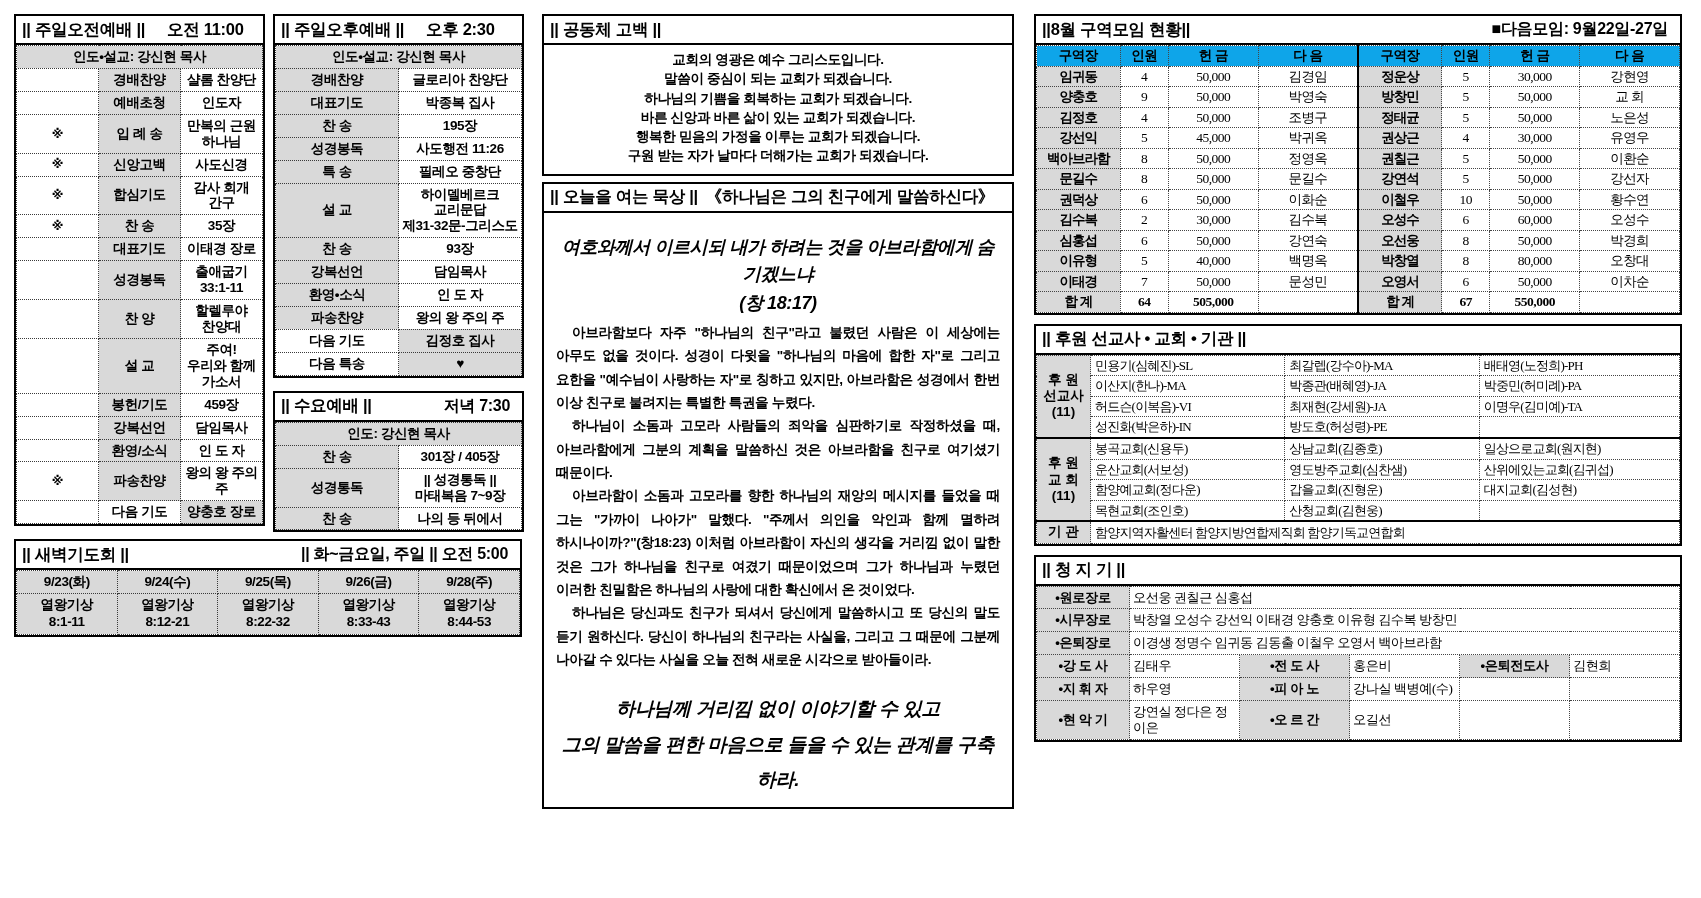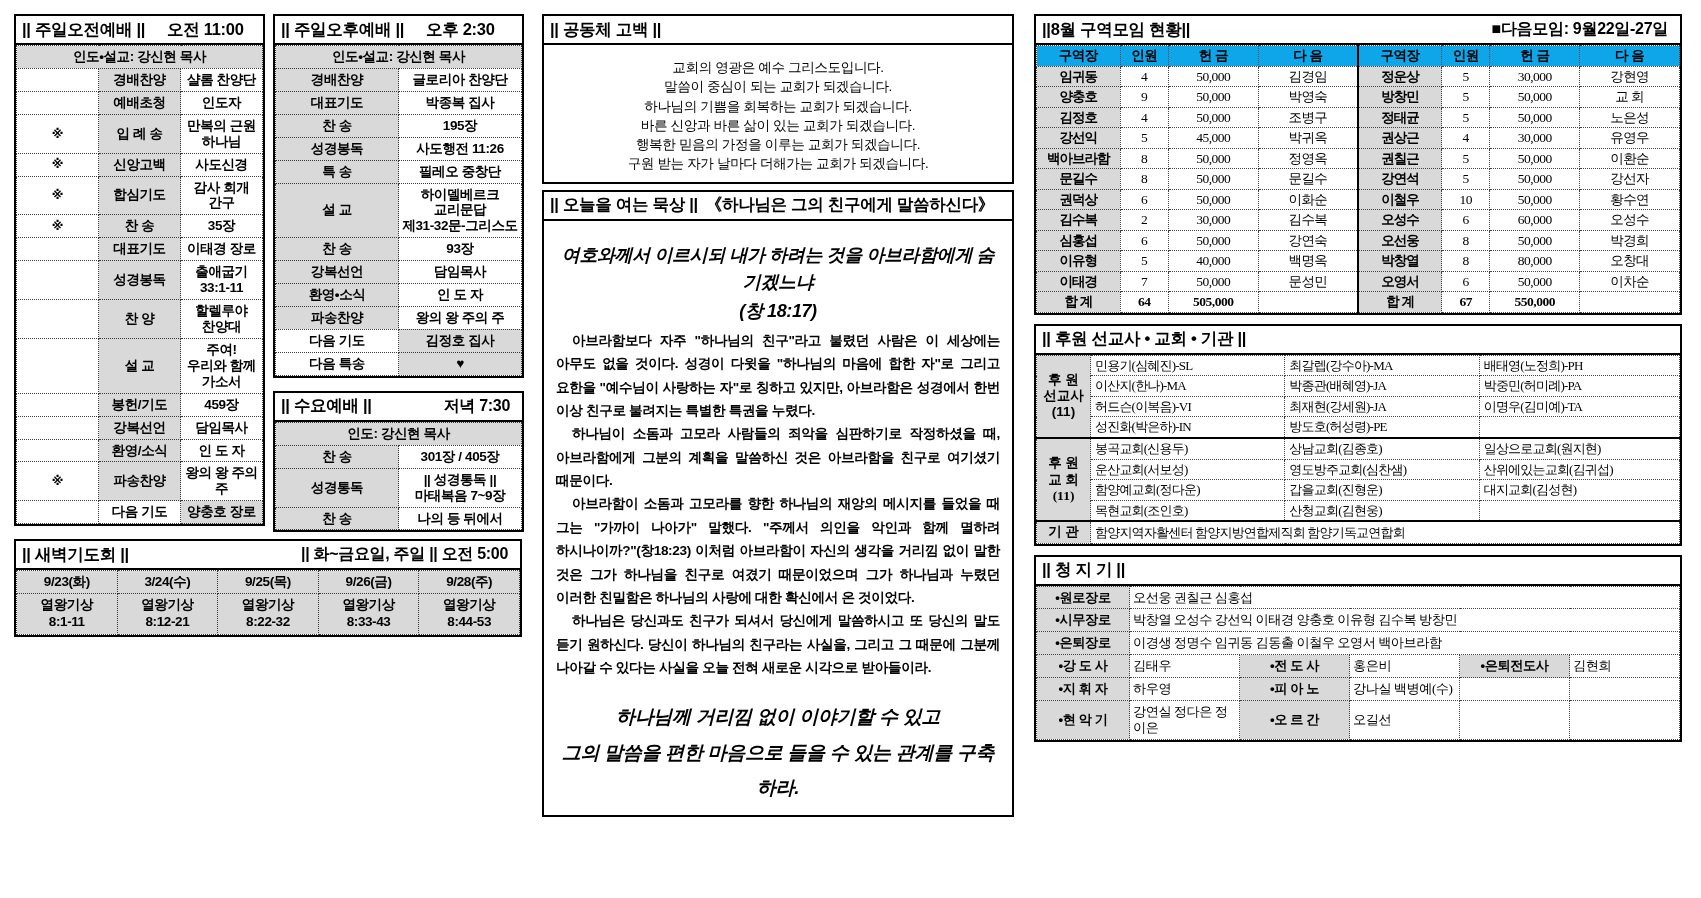--- a/index.html
+++ b/index.html
@@ -50,23 +50,23 @@
   .ord td.lbl{width:86px;}
   .ord td.val{}
 
   
   .dawn td{font-size:13.5px;padding:4px 2px;}
   .dawn td.d2{line-height:1.25;}
 
   
   .confess{
     border:2.5px solid #000;border-top:none;
-    padding:13px 8px 8px 8px;
+    padding:5px 8px 8px 8px;
     text-align:center;
-    font-size:13.6px;font-weight:normal;line-height:1.42;
+    font-size:13.6px;font-weight:bold;line-height:1.42;
     letter-spacing:-0.4px;
   }
   .verse{
     text-align:center;font-style:italic;font-weight:bold;
     font-size:18px;line-height:1.5;letter-spacing:-0.4px;
     margin:17px 0 4px 0;
   }
   .verse .ref{display:block;margin-top:2px;}
   .body-txt{
     font-size:13.6px;font-weight:bold;line-height:1.72;
@@ -99,21 +99,21 @@
   table.miss td{
     border:1px dotted #444;font-size:13px;
     padding:2px 4px;letter-spacing:-0.8px;
     font-family:"Liberation Serif","DejaVu Serif",serif;
     line-height:1.2;
   }
   table.miss td.cat{
     width:54px;background:#d9d9d9;font-weight:bold;text-align:center;
     font-family:"Liberation Sans",sans-serif;letter-spacing:0px;font-size:13.5px;
   }
-  table.miss td.grpline{border-top:2.2px solid #000;font-family:Liberation Serif, serif;}
+  table.miss td.grpline{border-top:2.2px solid #000;}
 
   table.stew{border-collapse:collapse;width:100%;table-layout:fixed;}
   table.stew td{
     border:1px dotted #444;font-size:13.2px;padding:3px 3px;
     font-family:"Liberation Serif","DejaVu Serif",serif;
     letter-spacing:-0.5px;line-height:1.2;
   }
   table.stew td.k{
     background:#d9d9d9;font-weight:bold;text-align:center;white-space:nowrap;
     font-family:"Liberation Sans",sans-serif;font-size:13.2px;letter-spacing:-0.4px;
@@ -225,21 +225,21 @@
     <div style="width:508px;">
       <div class="banner">
         <span class="bt">|| 새벽기도회 ||</span>
         <span class="bx">|| 화~금요일, 주일 ||  오전 5:00</span>
       </div>
       <div class="wrapbox">
         <table class="tbl dawn">
           <tbody id="dawn-body">
               <tr>
                 <td class="shade">9/23(화)</td>
-                <td class="shade">3/24(수)</td>
+                <td class="shade">9/24(수)</td>
                 <td class="shade">9/25(목)</td>
                 <td class="shade">9/26(금)</td>
                 <td class="shade">9/28(주)</td>
               </tr>
               <tr>
                 <td class="shade d2">열왕기상<br>8:1-11</td>
                 <td class="shade d2">열왕기상<br>8:12-21</td>
                 <td class="shade d2">열왕기상<br>8:22-32</td>
                 <td class="shade d2">열왕기상<br>8:33-43</td>
                 <td class="shade d2">열왕기상<br>8:44-53</td>

